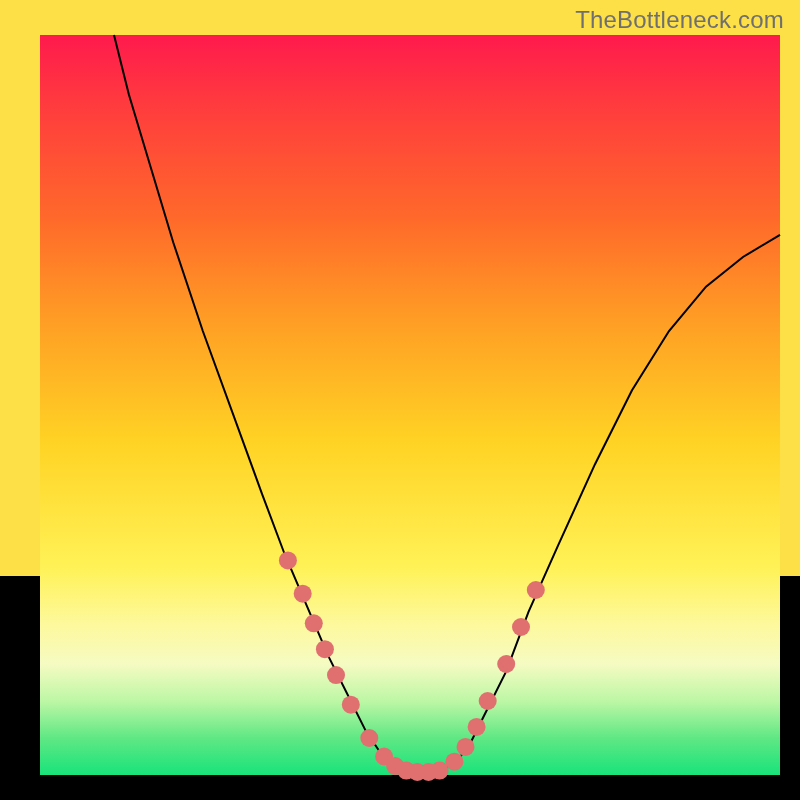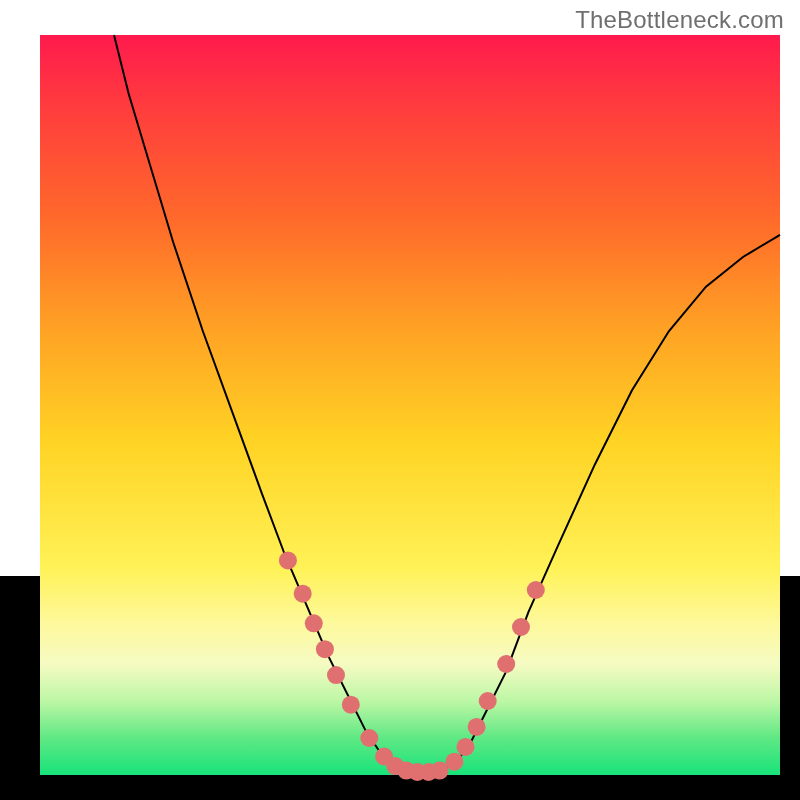--- a/index.html
+++ b/index.html
@@ -9,21 +9,21 @@
     height: 800px;
     background: #000;
     overflow: hidden;
   }
   .frame {
     position: absolute;
     left: 0;
     top: 0;
     width: 800px;
     height: 576px;
-    background: #ffffff;
+    background: #fde047;
   }
   .plot-area {
     position: absolute;
     left: 40px;
     top: 35px;
     width: 740px;
     height: 740px;
     
     background: linear-gradient(to bottom,
       #ff1a4d 0%,

